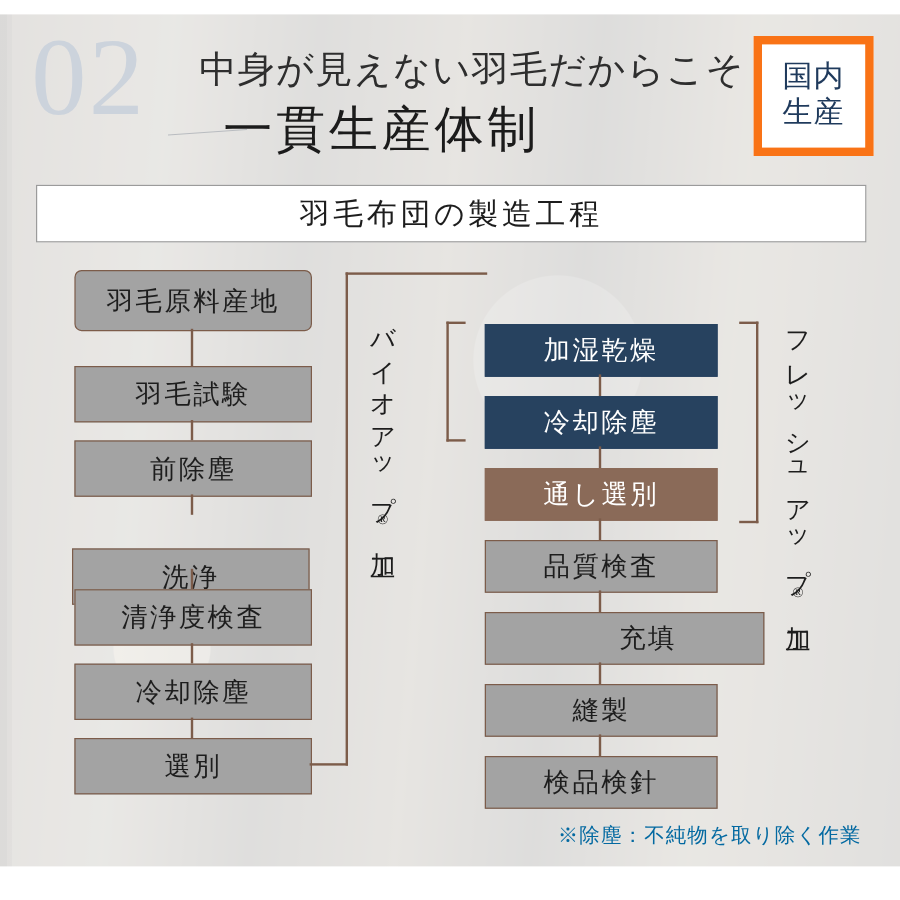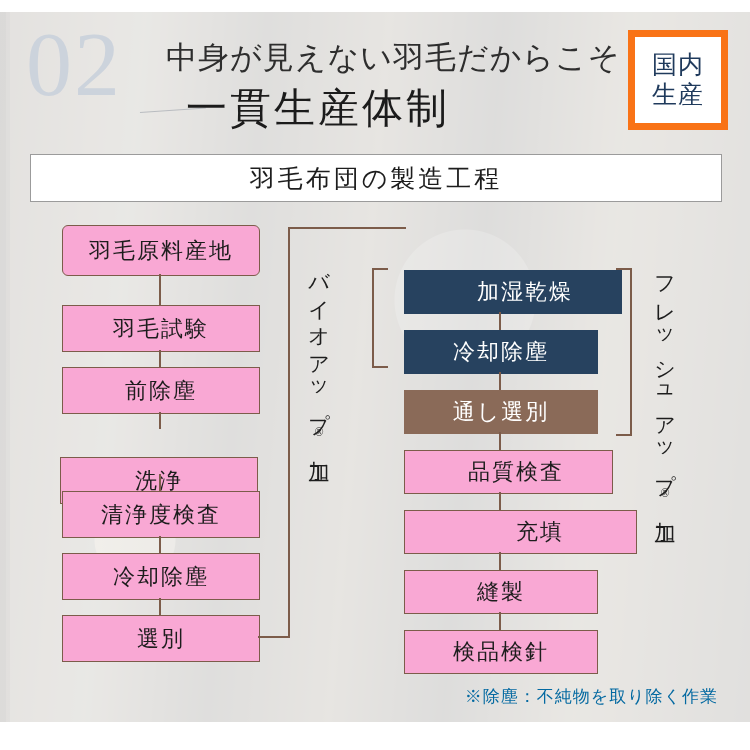--- a/index.html
+++ b/index.html
@@ -135,21 +135,21 @@
     align-items: center;
     justify-content: center;
     font-size: 25px;
     letter-spacing: 3px;
     color: #1d1d1d;
   }
 
   
   .box {
     position: absolute;
-    background: #f9a8d4;
+    background: #a3a3a3;
     border: 1px solid #7c5c4a;
     display: flex;
     align-items: center;
     justify-content: center;
     font-size: 22px;
     letter-spacing: 2px;
     color: #1d1d1d;
   }
   .box.first {
     border-radius: 6px;
@@ -268,30 +268,30 @@
   <div class="conn" style="left:258px; top:636px; width:32px; height:2px;"></div>
   <div class="conn" style="left:288px; top:227px; width:2px; height:411px;"></div>
   <div class="conn" style="left:288px; top:227px; width:118px; height:2px;"></div>
 
   <div class="vlabel" style="left:306px; top:258px; height:250px;">
     <span>バイオアップ</span><span class="reg">®</span><span>加工</span>
   </div>
 
   <div class="bracket left" style="left:372px; top:268px; width:14px; height:96px;"></div>
 
-  <div class="box dark" style="left:404px; top:270px; width:192px; height:42px;padding-left:24px;">加湿乾燥</div>
+  <div class="box dark" style="left:404px; top:270px; width:192px; height:42px;">加湿乾燥</div>
   <div class="conn" style="left:499px; top:312px; width:2px; height:18px;"></div>
 
   <div class="box dark" style="left:404px; top:330px; width:192px; height:42px;">冷却除塵</div>
   <div class="conn" style="left:499px; top:372px; width:2px; height:18px;"></div>
 
   <div class="box brown" style="left:404px; top:390px; width:192px; height:42px;">通し選別</div>
   <div class="conn" style="left:499px; top:432px; width:2px; height:18px;"></div>
 
-  <div class="box" style="left:404px; top:450px; width:192px; height:42px;padding-left:15px;">品質検査</div>
+  <div class="box" style="left:404px; top:450px; width:192px; height:42px;">品質検査</div>
   <div class="conn" style="left:499px; top:492px; width:2px; height:18px;"></div>
 
   <div class="box" style="left:404px; top:510px; width:192px; height:42px;padding-left:39px;">充填</div>
   <div class="conn" style="left:499px; top:552px; width:2px; height:18px;"></div>
 
   <div class="box" style="left:404px; top:570px; width:192px; height:42px;">縫製</div>
   <div class="conn" style="left:499px; top:612px; width:2px; height:18px;"></div>
 
   <div class="box" style="left:404px; top:630px; width:192px; height:42px;">検品検針</div>
 

